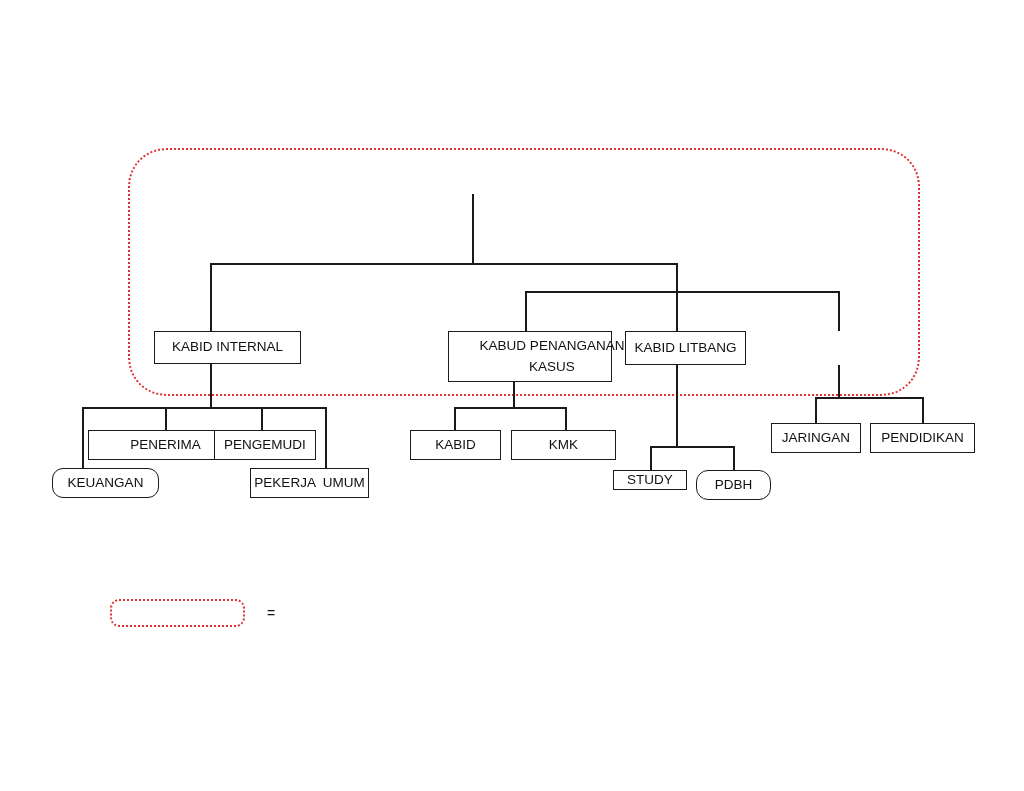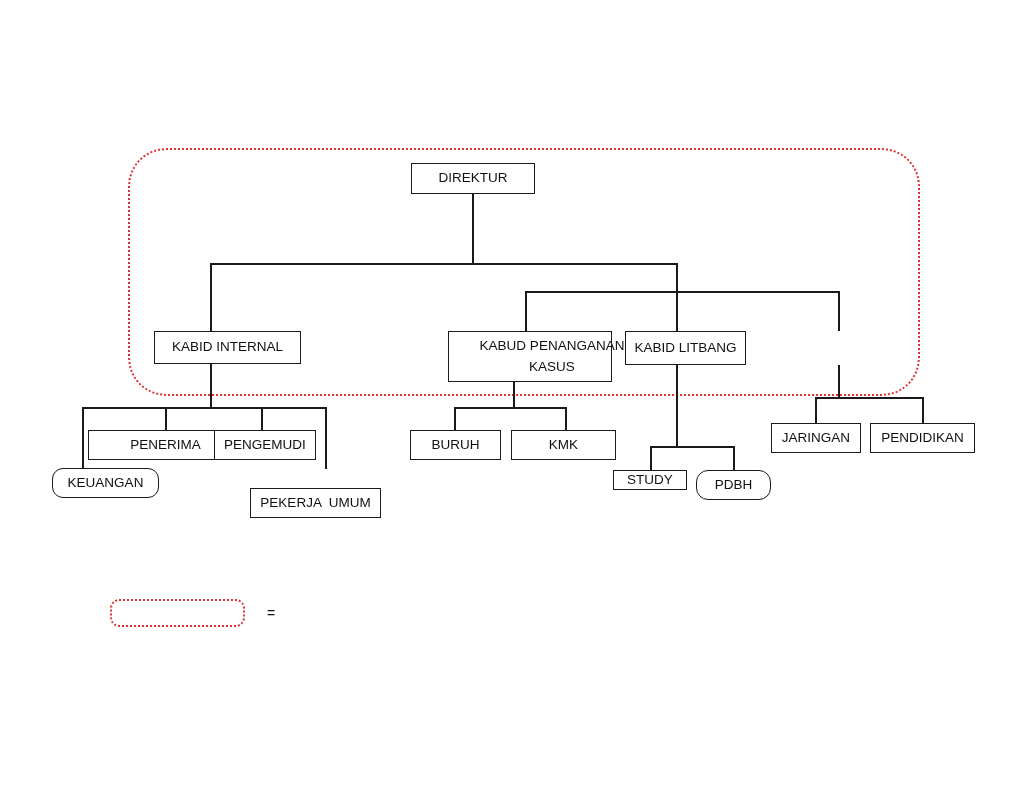--- a/index.html
+++ b/index.html
@@ -120,23 +120,20 @@
   <div class="conn v" style="left:676px; top:365px; height:82px;"></div>
   <div class="conn h" style="left:650px; top:446px; width:84px;"></div>
   <div class="conn v" style="left:650px; top:446px; height:24px;"></div>
   <div class="conn v" style="left:733px; top:446px; height:24px;"></div>
 
   <div class="conn v" style="left:838px; top:365px; height:33px;"></div>
   <div class="conn h" style="left:815px; top:397px; width:108px;"></div>
   <div class="conn v" style="left:815px; top:397px; height:26px;"></div>
   <div class="conn v" style="left:922px; top:397px; height:26px;"></div>
 
-  <div class="node" style="left:411px; top:163px; width:124px; height:31px;">
-    <span>DIREKTUR</span>
-  </div>
 
   <div class="node" style="left:154px; top:331px; width:147px; height:33px;">
     <span>KABID INTERNAL</span>
   </div>
 
   <div class="node two-line" style="left:448px; top:331px; width:164px; height:51px;padding-left:44px;">
     <span>KABUD PENANGANAN</span>
     <span>KASUS</span>
   </div>
 
@@ -150,26 +147,26 @@
   </div>
 
   <div class="node" style="left:214px; top:430px; width:102px; height:30px;">
     <span>PENGEMUDI</span>
   </div>
 
   <div class="node" style="left:52px; top:468px; width:107px; height:30px;border-radius:11px;">
     <span>KEUANGAN</span>
   </div>
 
-  <div class="node" style="left:250px; top:488px; width:131px; height:30px;">
+  <div class="node" style="left:250px; top:468px; width:119px; height:30px;">
     <span>PEKERJA  UMUM</span>
   </div>
 
   <div class="node" style="left:410px; top:430px; width:91px; height:30px;">
-    <span>BURUH</span>
+    <span>KABID</span>
   </div>
 
   <div class="node" style="left:511px; top:430px; width:105px; height:30px;">
     <span>KMK</span>
   </div>
 
   <div class="node" style="left:613px; top:470px; width:74px; height:20px;">
     <span>STUDY</span>
   </div>
 

